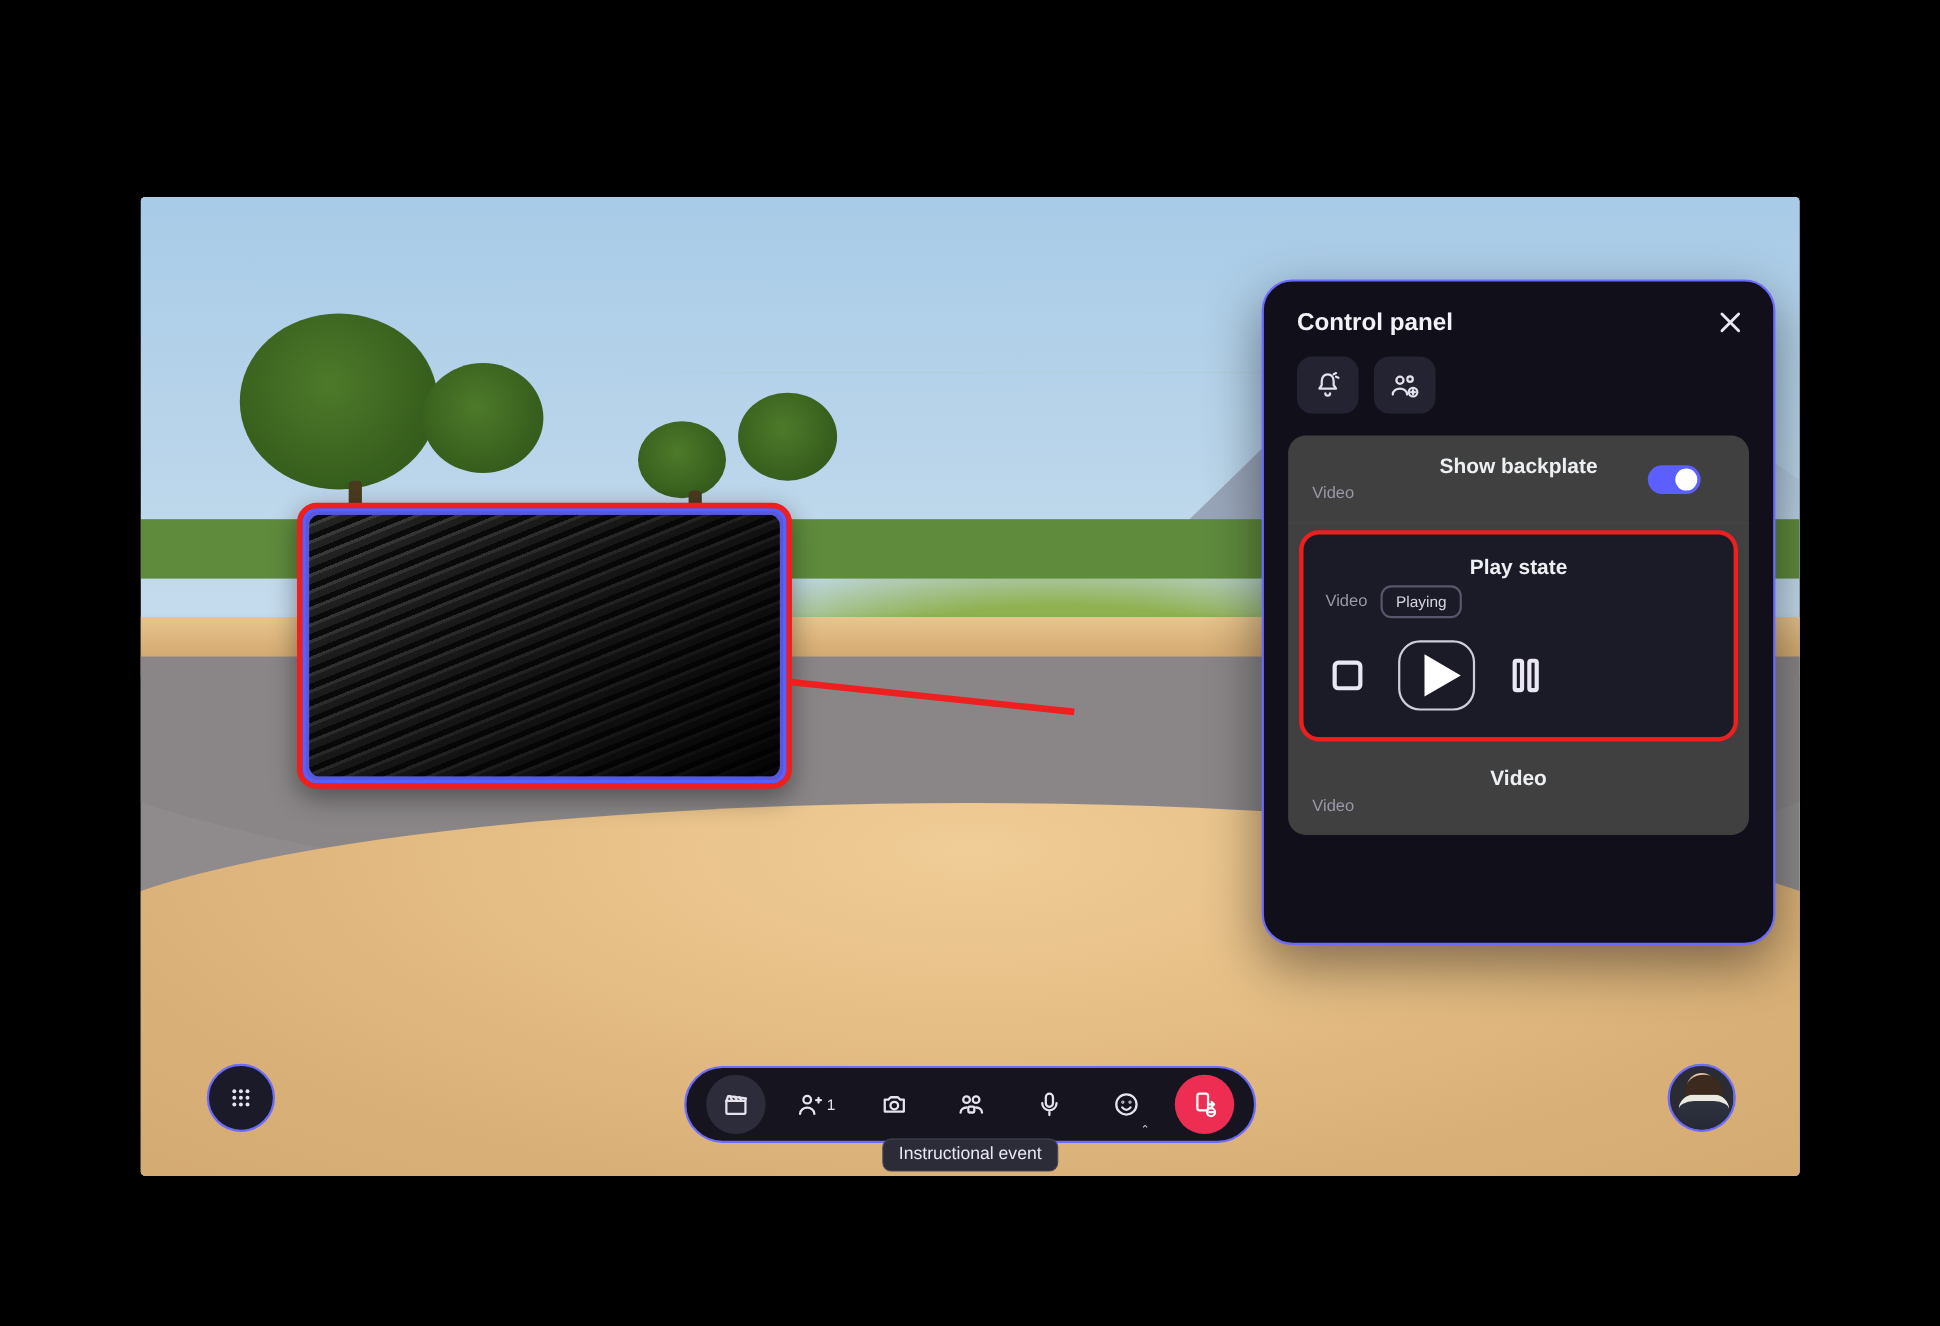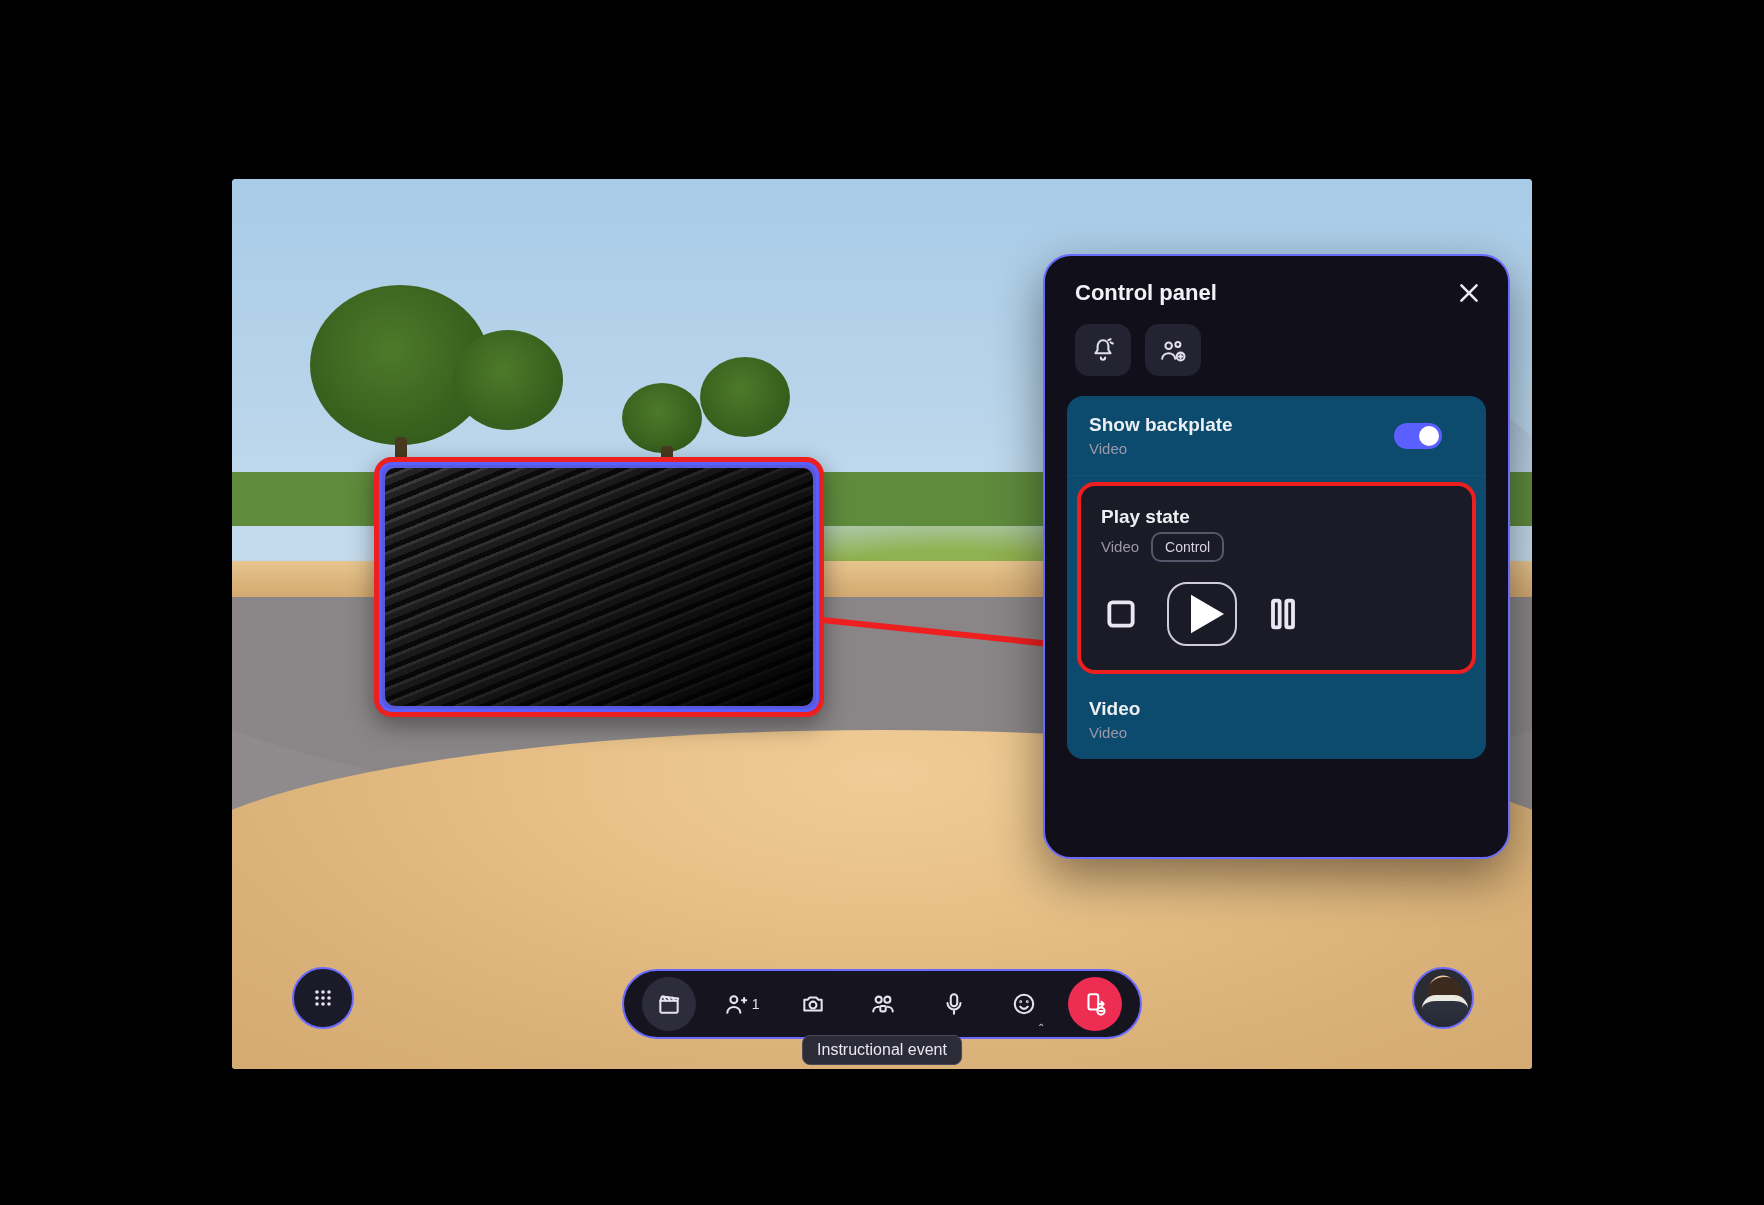--- a/index.html
+++ b/index.html
@@ -1,21 +1,21 @@
 <!DOCTYPE html>
 <html><head>
 <meta charset="utf-8">
 <style>
   * { box-sizing: border-box; margin: 0; padding: 0; }
   html, body { width: 100%; height: 100%; font-family: 'Segoe UI', Arial, sans-serif; }
   body { background: #000; display: flex; align-items: center; justify-content: center; }
 
   .viewport {
     position: relative;
-    width: 1300px;
+    width: 1508px;
     height: 890px;
     border-radius: 4px;
     overflow: hidden;
     background: linear-gradient(to bottom, #b8d4ea 0%, #bcd6eb 30%, #c0d8ec 40%);
     margin-top: 42px;
   }
 
   
   .sky { position: absolute; inset: 0; background: linear-gradient(to bottom, #a8cbe7 0%, #c6dced 45%, #d0e1ef 55%); }
   .hills {
@@ -106,21 +106,21 @@
 
   .section {
     margin: 0 10px 10px 10px; border-radius: 14px;
   }
   .section-header {
     display:flex; align-items:center; justify-content:space-between;
     padding: 14px 22px; font-size:21px; font-weight:600; color:#ecf0f3;
   }
   .chev { width:22px; height:22px; stroke:#e7e5ee; stroke-width:2.4; fill:none; }
 
-  .section-body { background:#0c4a6e; border-radius:16px; margin:0 12px; padding: 0; }
+  .section-body { background:#404040; border-radius:16px; margin:0 12px; padding: 0; text-align: center; }
 
   .row {
     padding: 18px 22px; border-bottom:1px solid rgba(255,255,255,.04);
   }
   .row:last-child{ border-bottom:none; }
   .row-title { font-size:19px; font-weight:600; color:#ecf0f3; }
   .row-sub { font-size:15px; color:#9b98a8; margin-top:4px; display:flex; align-items:center; gap:12px; }
 
   .toggle {
     position:absolute; right:44px; width:48px; height:26px; border-radius:20px;
@@ -245,21 +245,21 @@
         <div class="row" style="position:relative;">
           <div class="row-title">Show backplate</div>
           <div class="row-sub">Video</div>
           <div class="toggle"></div>
         </div>
 
         <div class="play-row">
           <div class="row-title">Play state</div>
           <div class="row-sub">
             <span>Video</span>
-            <span class="badge">Control</span>
+            <span class="badge">Playing</span>
           </div>
           <div class="play-ctrls">
             <div class="pc">
               <svg viewBox="0 0 24 24">
                   <rect x="5" y="5" width="14" height="14" rx="2"></rect>
                 </svg>
             </div>
             <div class="pc play">
               <svg viewBox="0 0 24 24">
                   <path d="M8 5l12 7-12 7z"></path>

